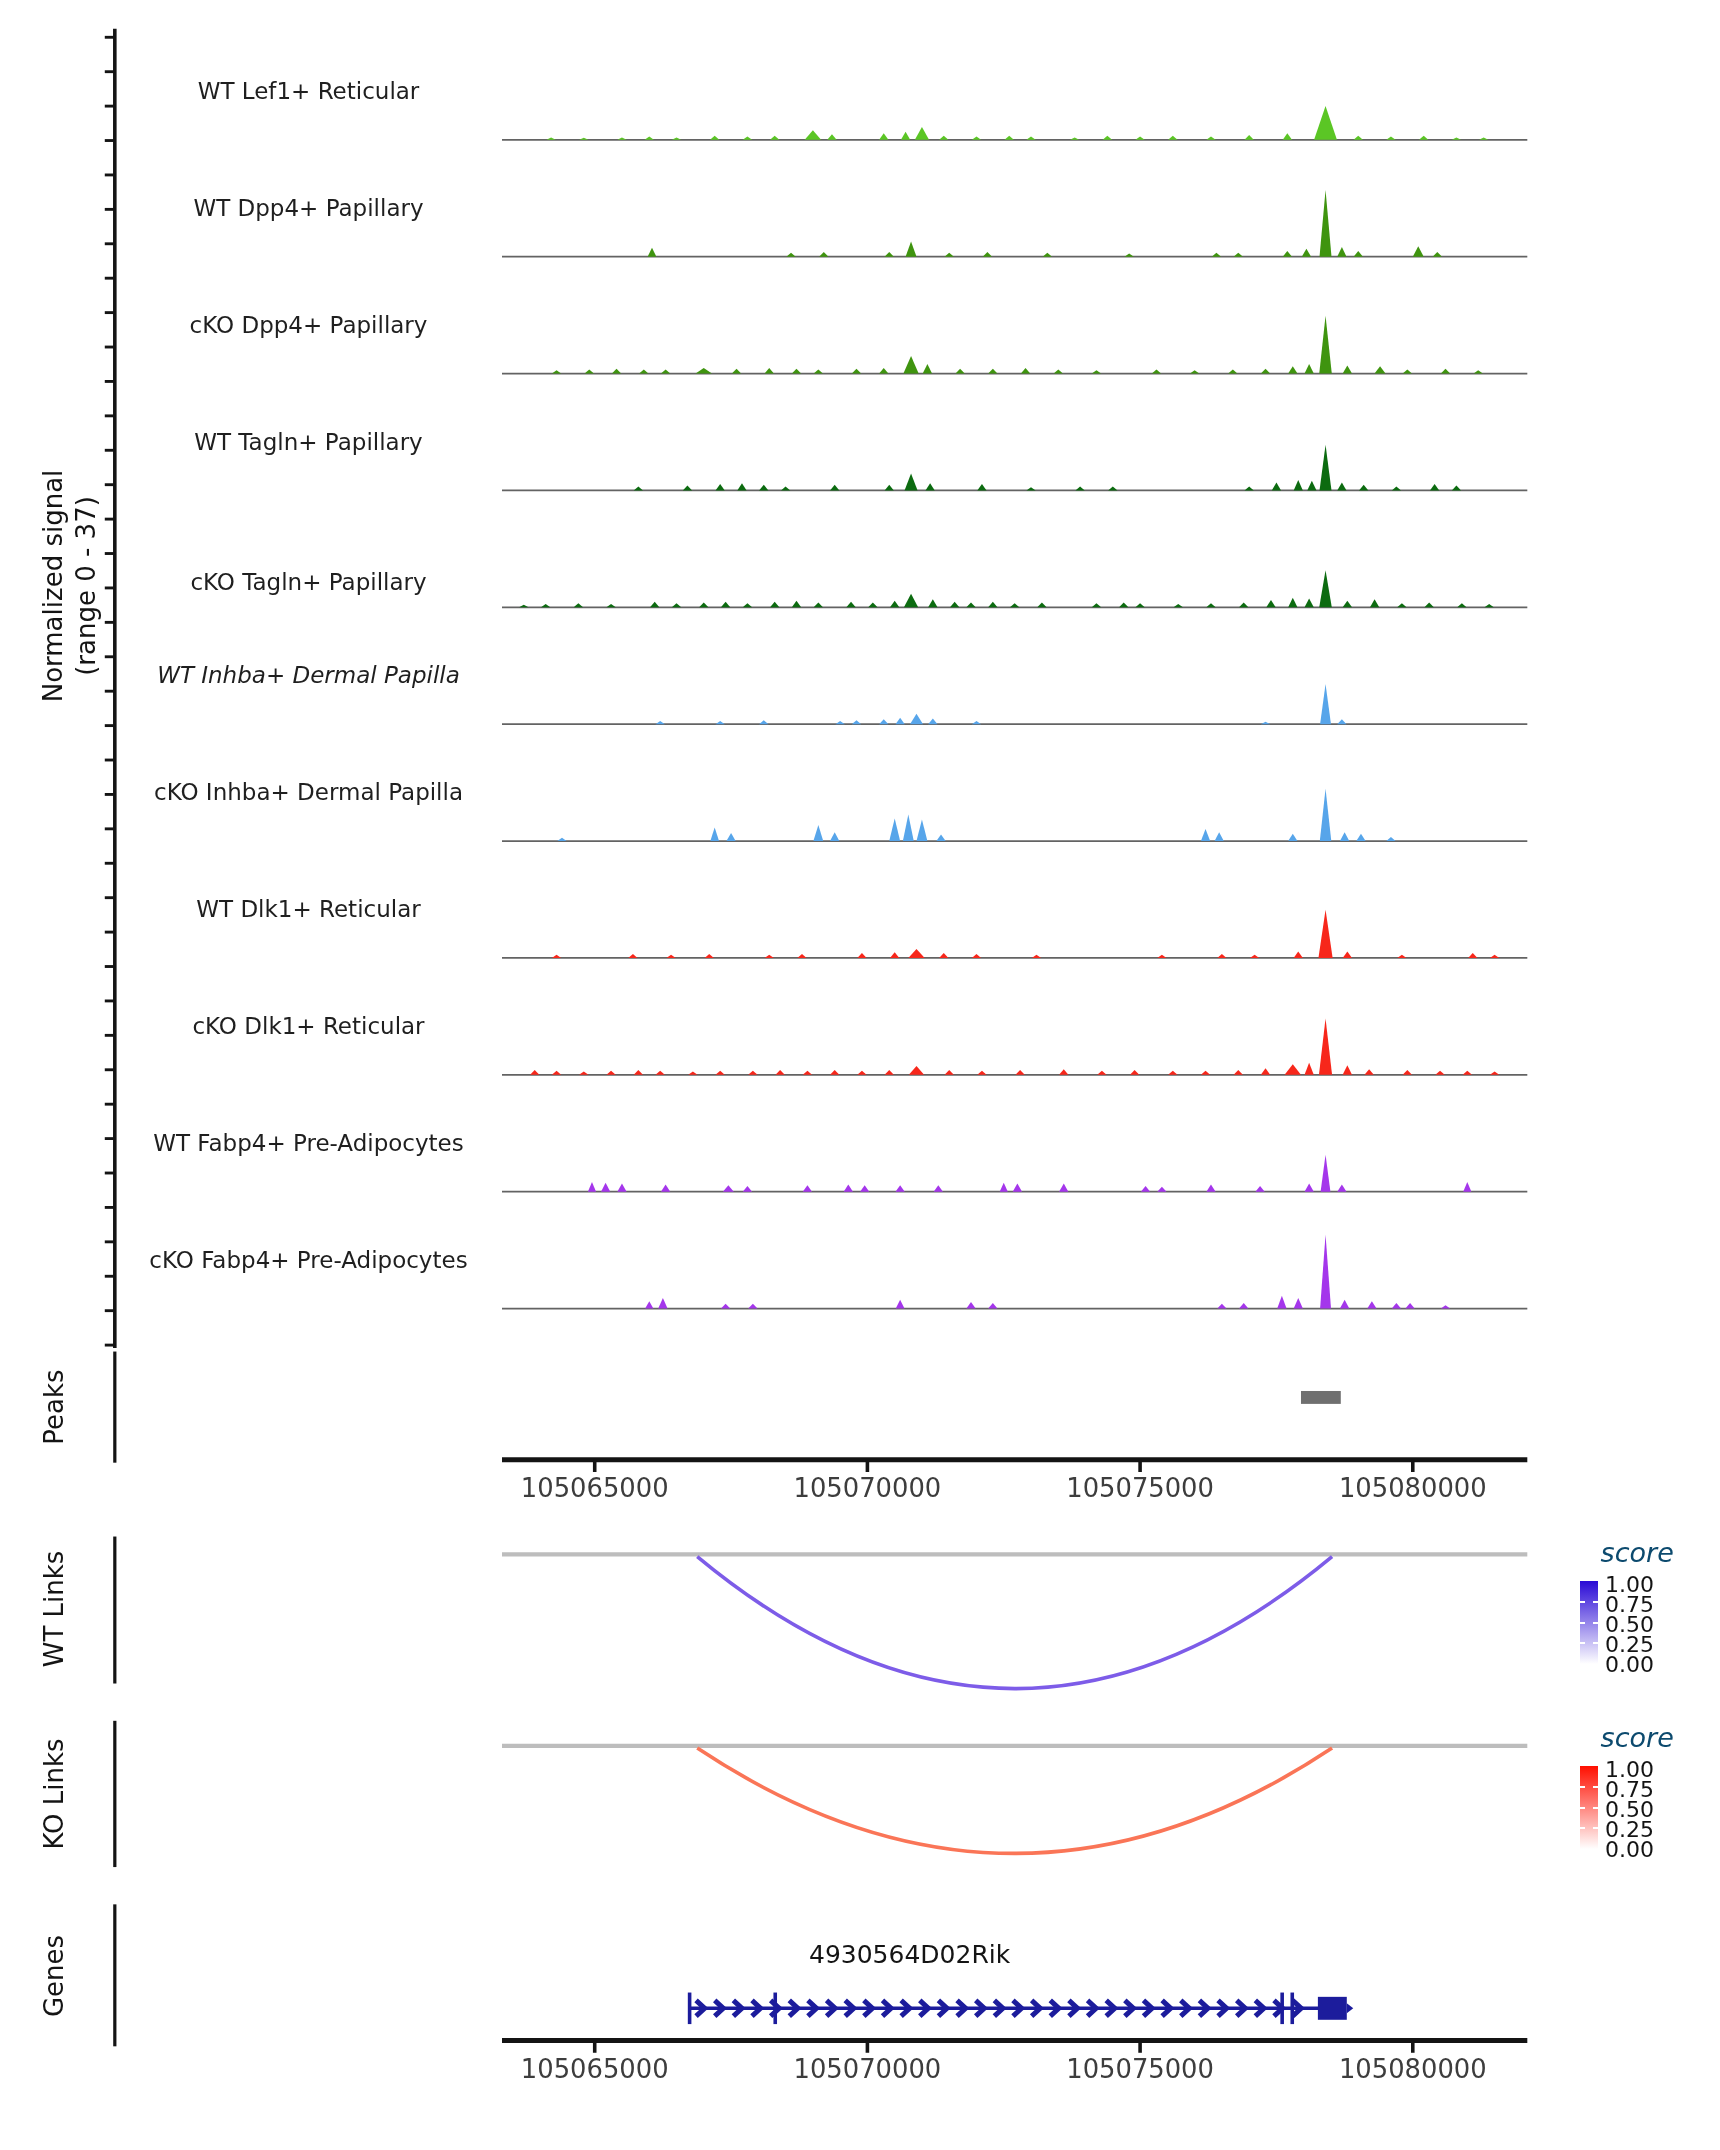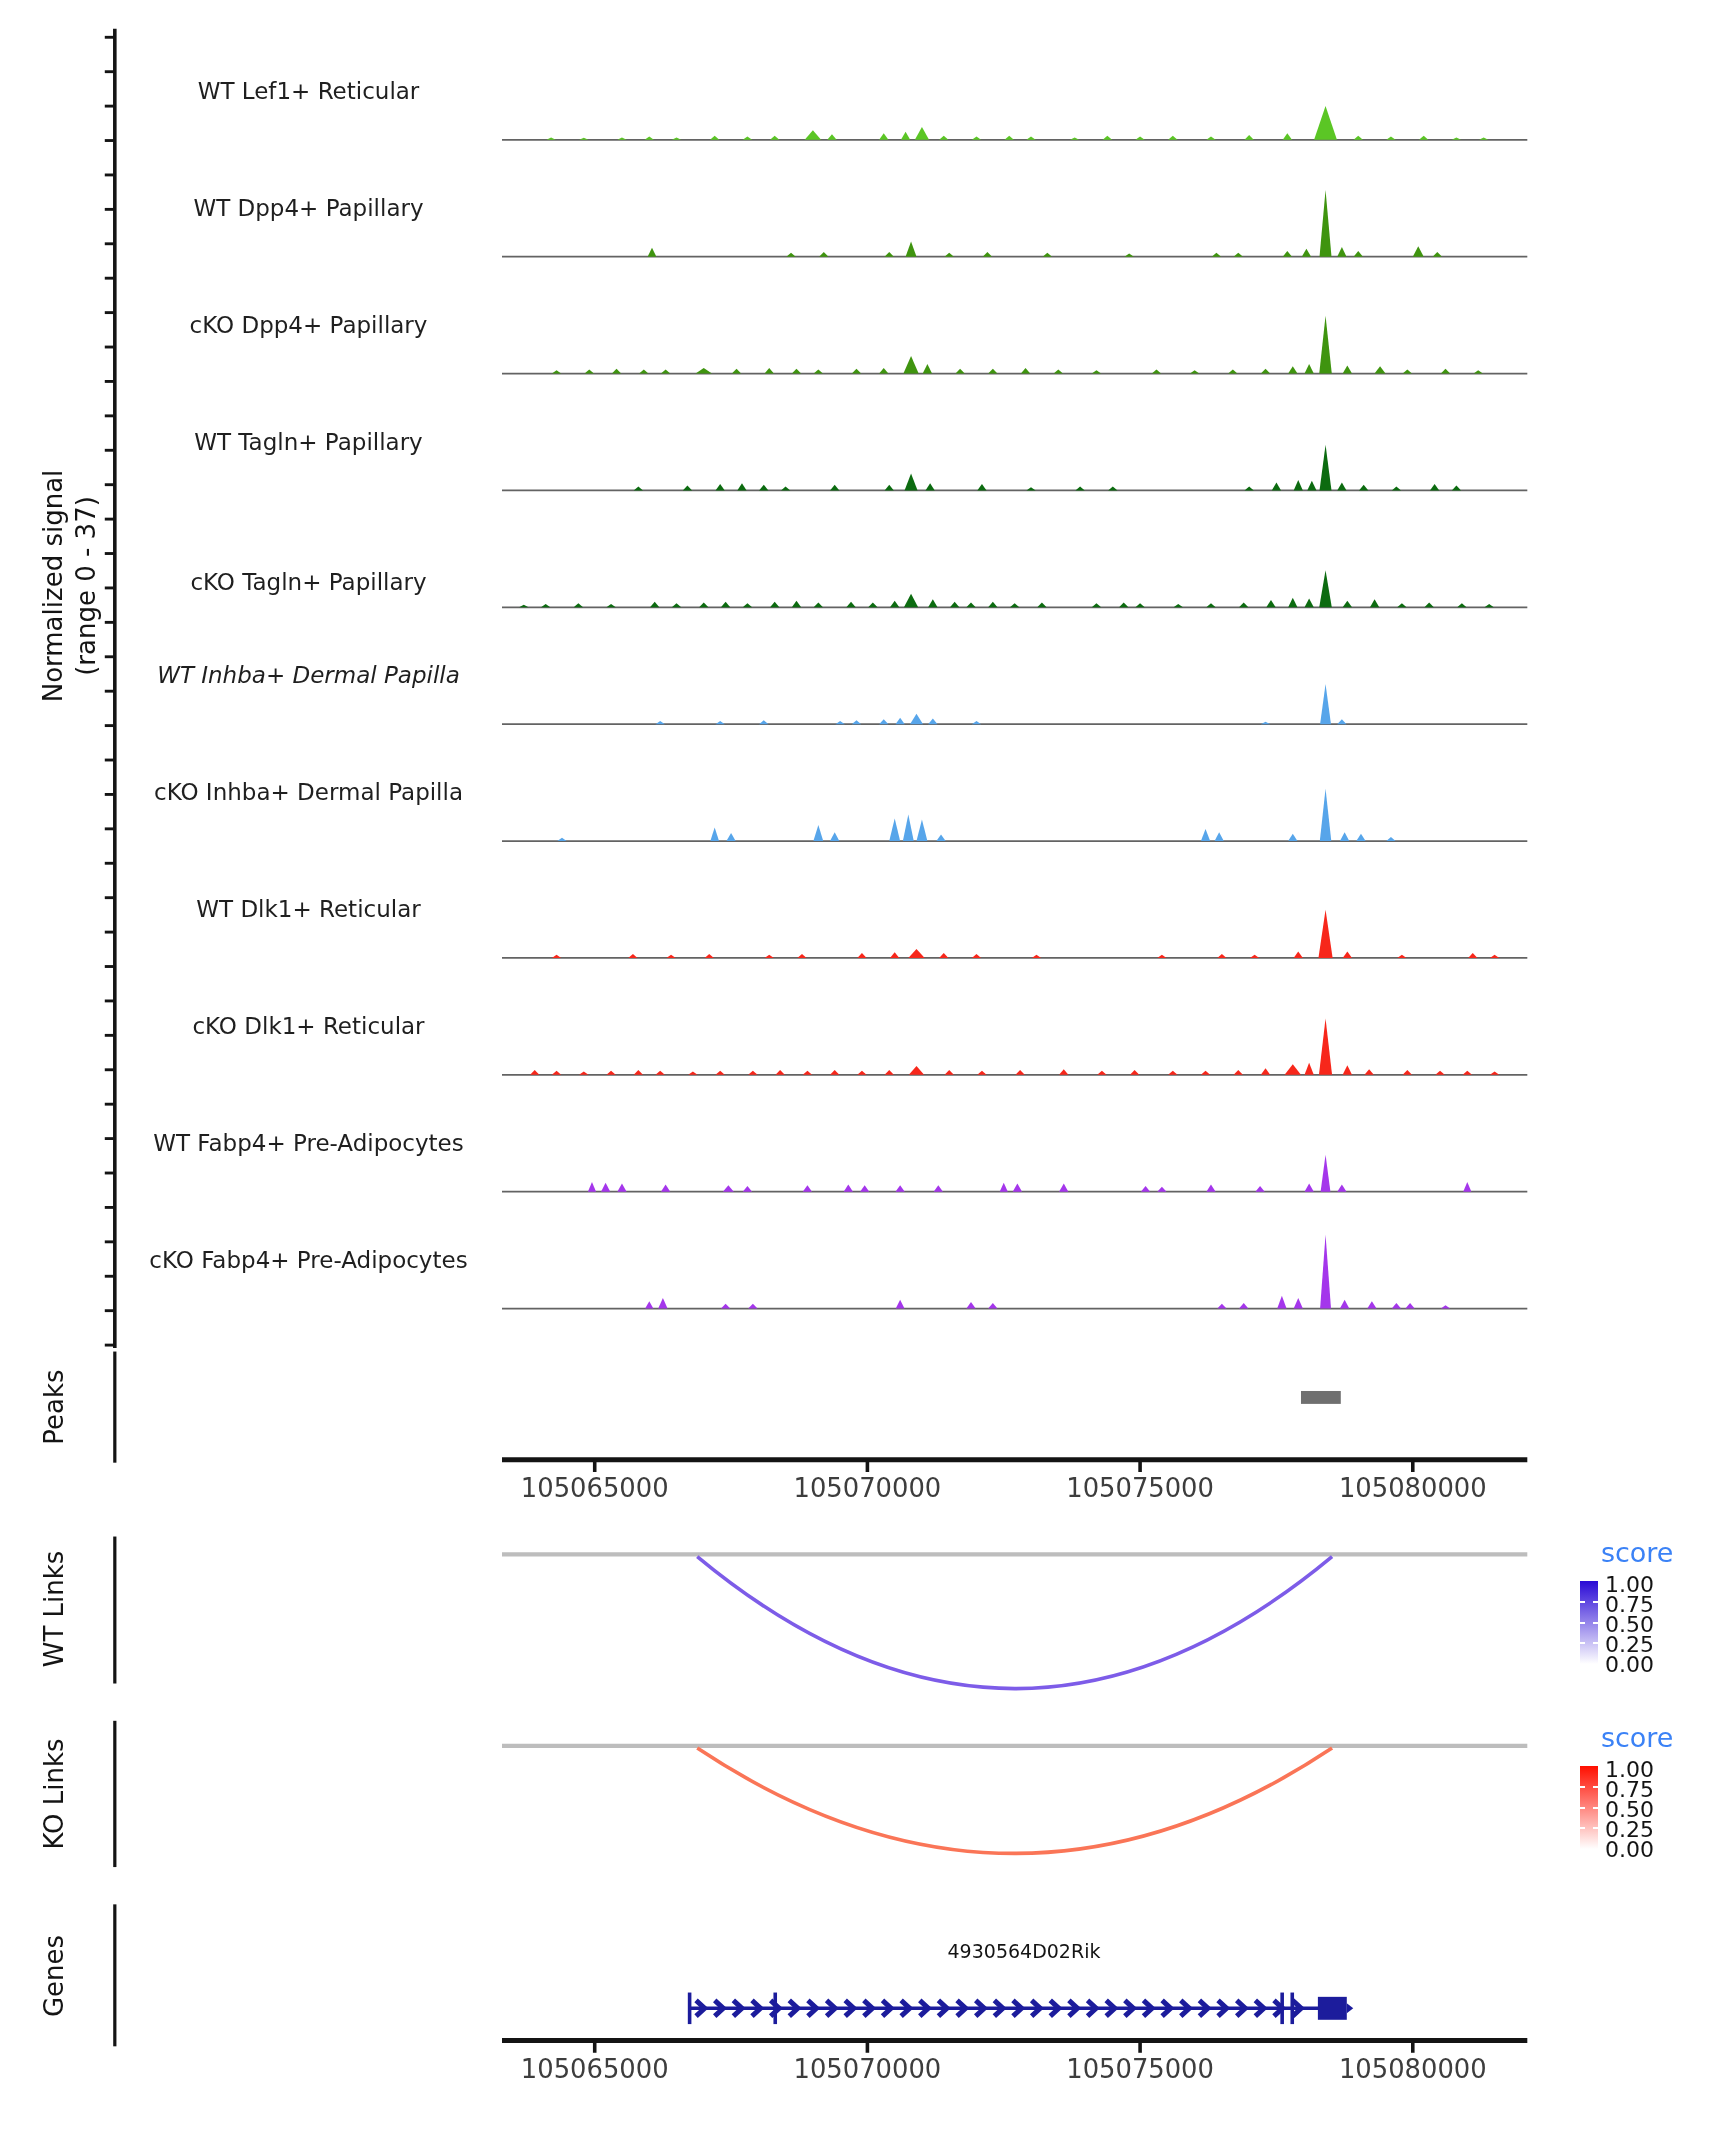--- a/index.html
+++ b/index.html
@@ -11,29 +11,29 @@
   .track-label{
     position:absolute;left:122px;width:373px;height:30px;line-height:30px;
     text-align:center;font-size:23px;color:#1f1f1f;white-space:nowrap;
   }
   .vlabel{
     position:absolute;white-space:nowrap;font-size:26px;color:#141414;
     transform:translate(-50%,-50%) rotate(-90deg);text-align:center;
   }
   .vlabel .ln{line-height:33px;}
   .gene-name{
-    position:absolute;left:809px;top:1940px;width:430px;text-align:center;
-    font-size:19px;color:#141414;
+    position:absolute;left:809px;top:1940px;width:430px;text-align:left;
+    font-size:25px;color:#141414;
   }
   .xaxis-title{
     position:absolute;left:738px;top:2083px;width:574px;text-align:center;
     font-size:30px;color:#111111;
   }
   .legend{position:absolute;left:1574px;width:147px;}
-  .legend .legend-title{position:absolute;left:5.7px;top:0;width:115px;text-align:center;font-size:27px;color:#3b82f6;}
+  .legend .legend-title{position:absolute;left:5.7px;top:0;width:115px;text-align:center;font-size:27px;color:#0c4a6e;font-style:italic;}
   .legend .legend-bar{position:absolute;left:5.7px;top:44px;width:18px;height:83px;}
   .legend .legend-tick{position:absolute;left:31px;width:86px;height:23px;line-height:23px;font-size:22px;color:#141414;}
   .legend .notch{position:absolute;width:5px;height:2.2px;background:#ffffff;}
 </style>
 </head>
 <body>
 
 <div id="fig">
 
   <svg id="plot-svg" width="1721" height="2151" viewBox="0 0 2400 3000">

